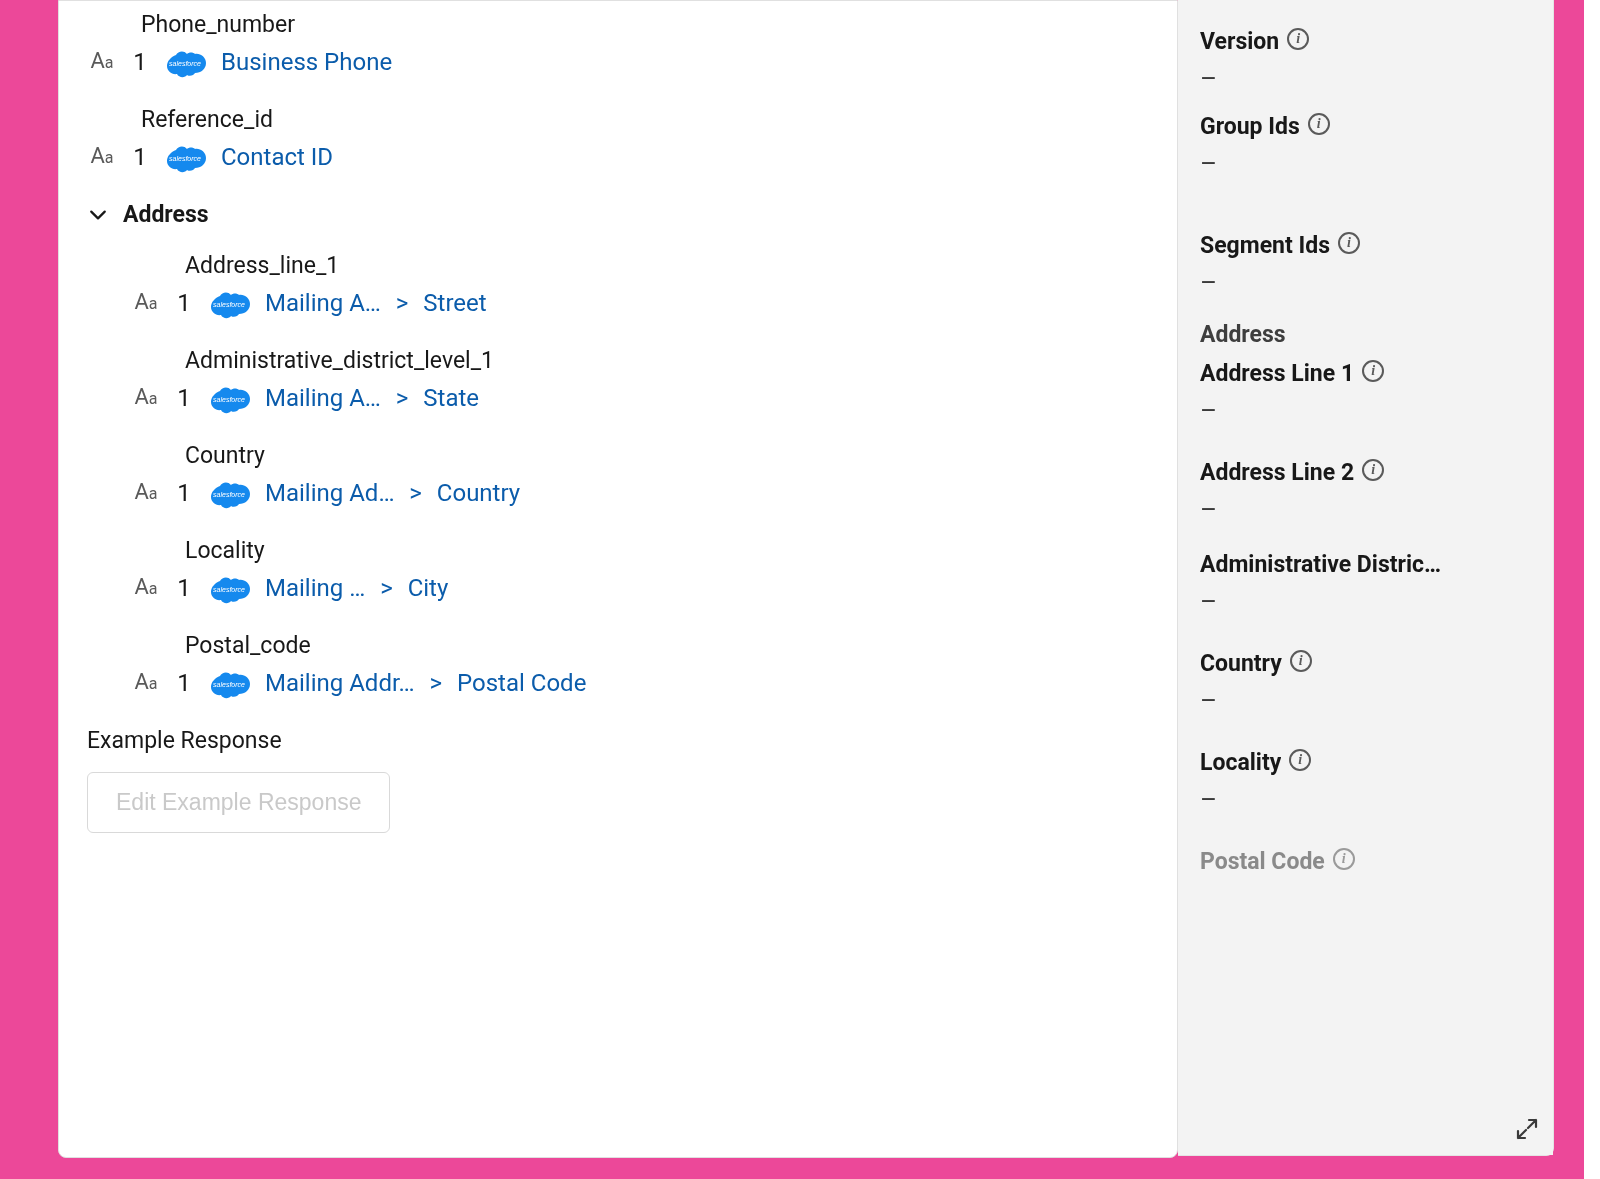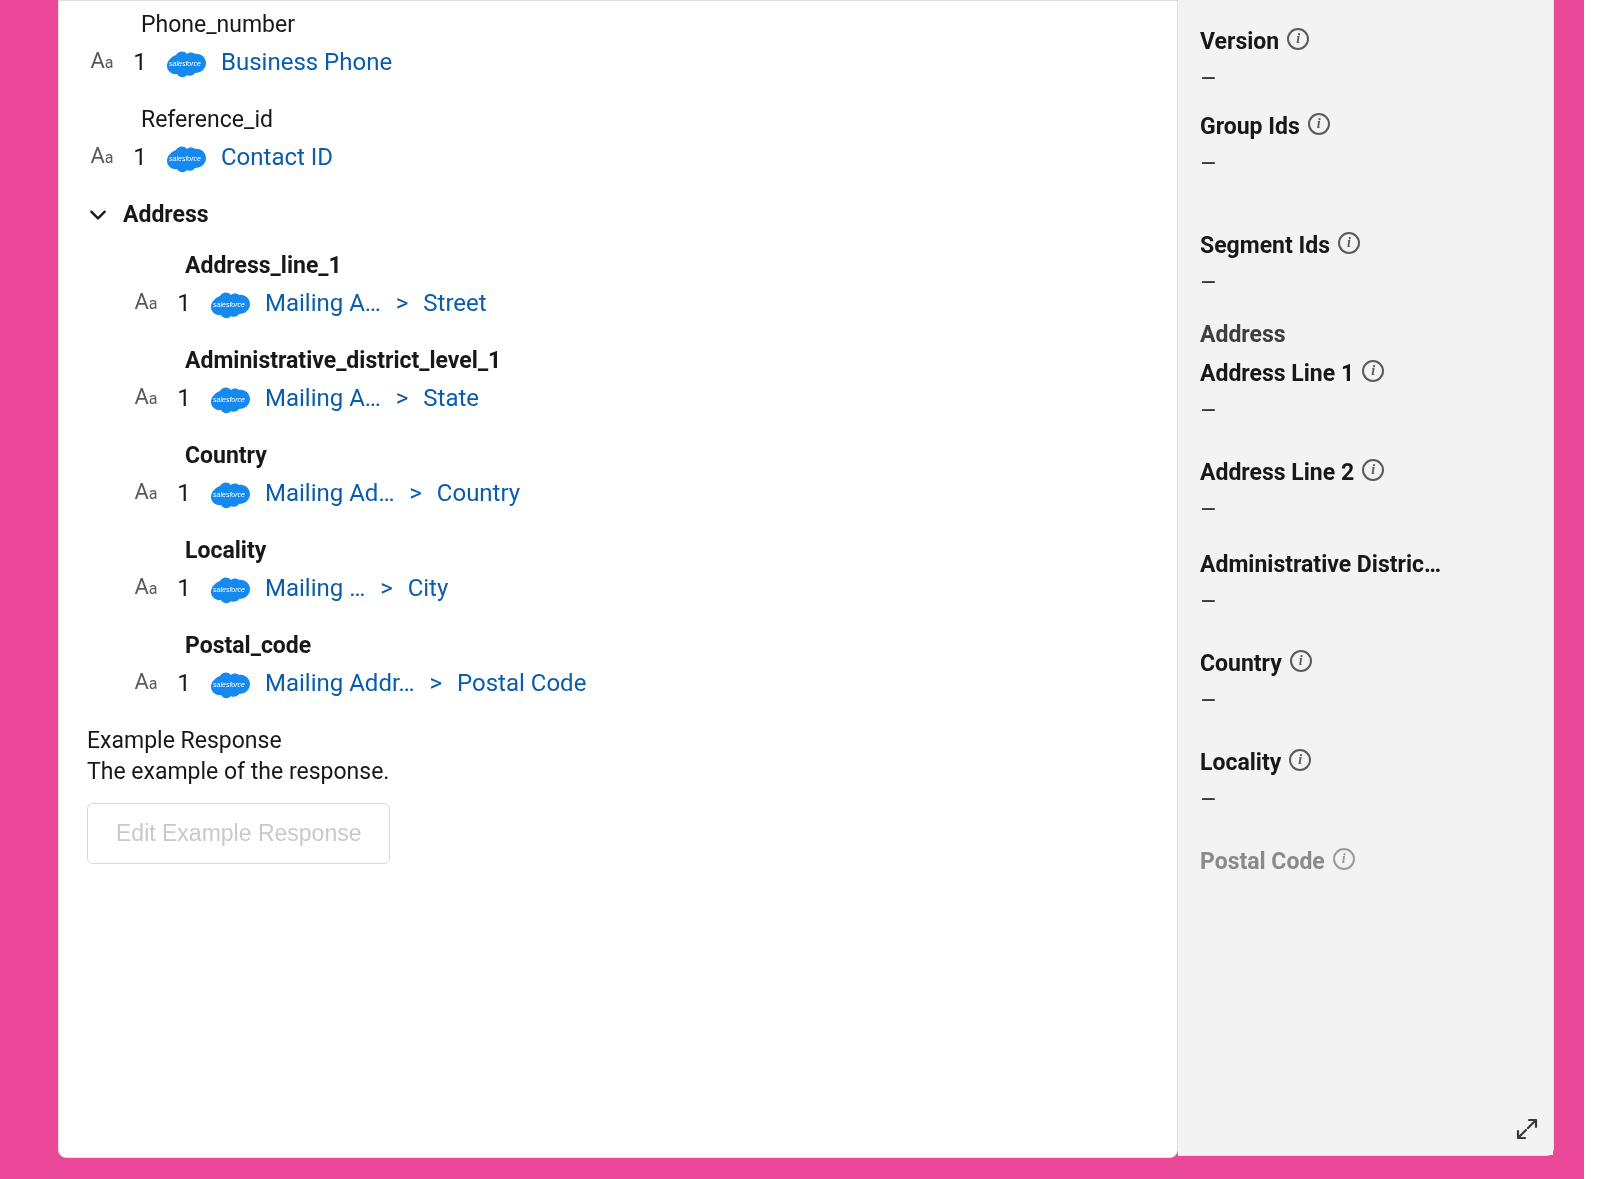--- a/index.html
+++ b/index.html
@@ -91,21 +91,21 @@
     font-size: 20px;
   }
   .section-title {
     font-size: 23px;
     font-weight: 700;
     color: #181818;
   }
   .nested {
     padding-left: 44px;
   }
-  .nested .field-label { padding-left: 54px; font-weight: bold; }
+  .nested .field-label { padding-left: 54px; }
 
   .example-label {
     font-size: 23px;
     color: #181818;
     margin-top: 16px;
   }
   .example-desc {
     font-size: 23px;
     color: #181818;
     margin-top: 4px;
@@ -337,21 +337,20 @@
             <a class="map-link ellip" href="#">
               <span>Mailing Addr…</span>
               <span class="map-chevron">&nbsp;&gt;&nbsp;</span>
               <span>Postal Code</span>
             </a>
           </div>
         </div>
       </div>
 
       <div class="example-label">Example Response</div>
-      <div class="example-desc">The example of the response.</div>
       <button class="edit-btn" disabled="">Edit Example Response</button>
 
     </div>
   </div>
 
   <div class="side-panel">
 
     <div class="side-row">
       <div class="side-label">
         <span class="txt">Version</span>

